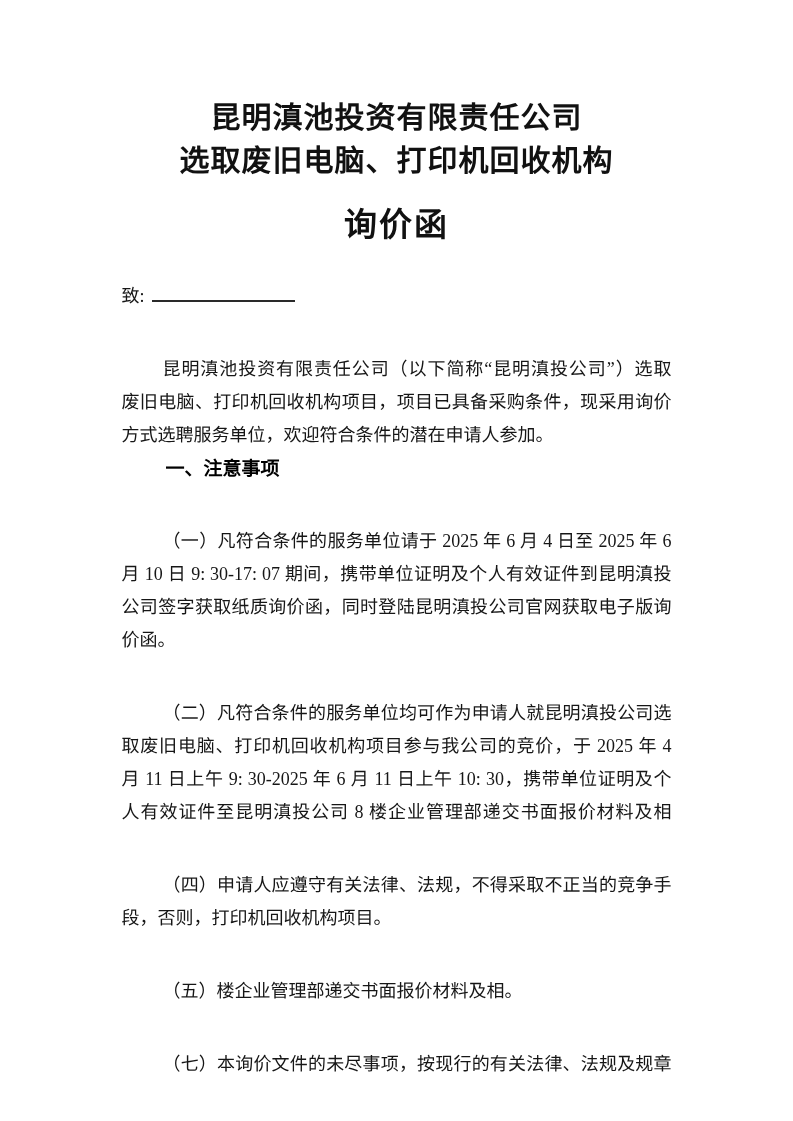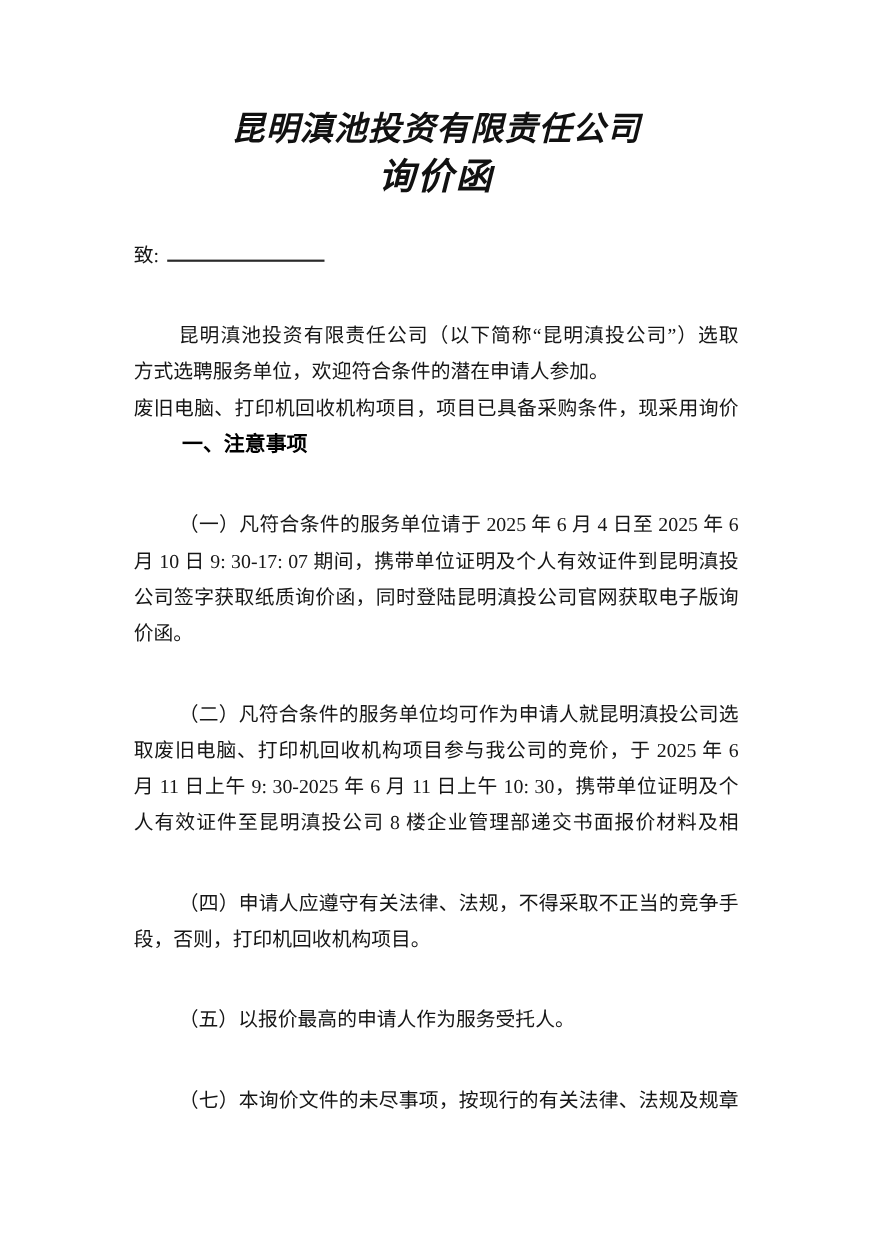--- a/index.html
+++ b/index.html
@@ -16,34 +16,34 @@
     color: #151515;
   }
   
   .title-block {
     padding-top: 96px;
     text-align: center;
   }
   .title-line {
     font-weight: bold;
     color: #111111;
-    font-style: italic;
   }
   .t1, .t2 {
     font-family: "Liberation Serif", "DejaVu Serif", serif;
     font-size: 30px;
     line-height: 43px;
     letter-spacing: 1px;
   }
   .t3 {
     font-family: "Liberation Sans", "DejaVu Sans", sans-serif;
     font-weight: 800;
     font-size: 33px;
     line-height: 44px;
     letter-spacing: 2px;
+    margin-top: 21px;
   }
   
   .doc-body {
     width: 550px;
     margin: 33px auto 0 auto;
     font-size: 18px;
     line-height: 33px;
     color: #161616;
   }
   .salutation { text-align: left; }
@@ -71,56 +71,57 @@
   .line.last  { text-align-last: left; }
   .line.last.fill { text-align-last: justify; }
 </style>
 </head>
 <body>
 
 <div class="page">
 
   <header class="title-block">
     <div class="title-line t1">昆明滇池投资有限责任公司</div>
+    <div class="title-line t2">选取废旧电脑、打印机回收机构</div>
     <div class="title-line t3">询价函</div>
   </header>
 
   <main class="doc-body">
 
     <div class="salutation">
       <span>致:</span><span class="blank-line"></span>
     </div>
 
     <div class="paragraph">
         <div class="line first">昆明滇池投资有限责任公司（以下简称“昆明滇投公司”）选取</div>
+        <div class="line">废旧电脑、打印机回收机构项目，项目已具备采购条件，现采用询价</div>
         <div class="line last">方式选聘服务单位，欢迎符合条件的潜在申请人参加。</div>
-        <div class="line">废旧电脑、打印机回收机构项目，项目已具备采购条件，现采用询价</div>
       </div>
 
     <div class="section-heading">一、注意事项</div>
 
     <div id="items">
         <div class="paragraph">
           <div class="line first">（一）凡符合条件的服务单位请于 2025 年 6 月 4 日至 2025 年 6</div>
           <div class="line">月 10 日 9: 30-17: 07 期间，携带单位证明及个人有效证件到昆明滇投</div>
           <div class="line">公司签字获取纸质询价函，同时登陆昆明滇投公司官网获取电子版询</div>
           <div class="line last">价函。</div>
         </div>
         <div class="paragraph">
           <div class="line first">（二）凡符合条件的服务单位均可作为申请人就昆明滇投公司选</div>
-          <div class="line">取废旧电脑、打印机回收机构项目参与我公司的竞价，于 2025 年 6</div>
+          <div class="line">取废旧电脑、打印机回收机构项目参与我公司的竞价，于 2025 年 4</div>
           <div class="line">月 11 日上午 9: 30-2025 年 6 月 11 日上午 10: 30，携带单位证明及个</div>
           <div class="line">人有效证件至昆明滇投公司 8 楼企业管理部递交书面报价材料及相</div>
         </div>
         <div class="paragraph">
           <div class="line first">（四）申请人应遵守有关法律、法规，不得采取不正当的竞争手</div>
           <div class="line last">段，否则，打印机回收机构项目。</div>
         </div>
         <div class="paragraph">
-          <div class="line first last">（五）以报价最高的申请人作为服务受托人。</div>
+          <div class="line first last">（五）楼企业管理部递交书面报价材料及相。</div>
         </div>
         <div class="paragraph">
           <div class="line first last fill">（七）本询价文件的未尽事项，按现行的有关法律、法规及规章</div>
         </div>
       </div>
 
   </main>
 
 </div>
 

